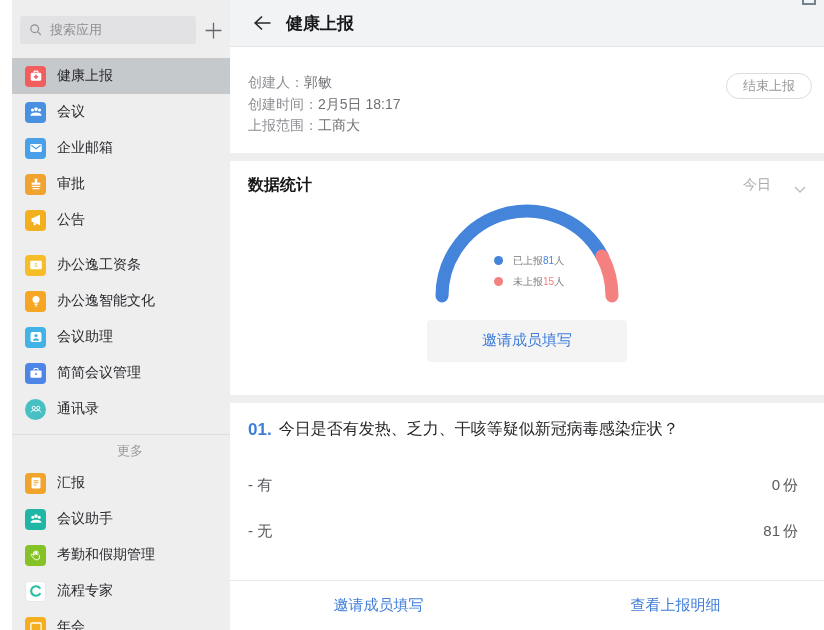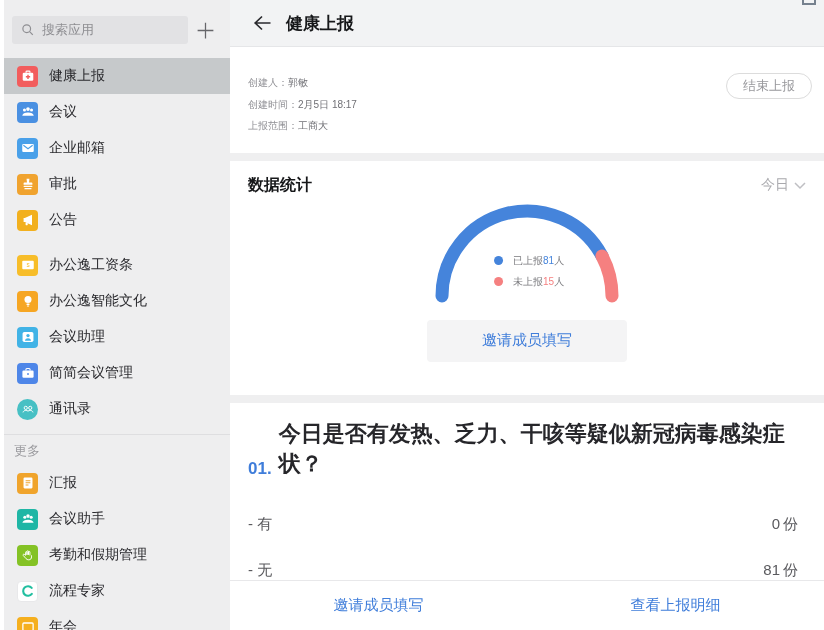--- a/index.html
+++ b/index.html
@@ -1,20 +1,20 @@
 <!DOCTYPE html>
 <html><head>
 <meta charset="utf-8">
 <style>
   * { margin:0; padding:0; box-sizing:border-box; }
   html,body { width:824px; height:630px; overflow:hidden; }
   body { font-family:"Liberation Sans","DejaVu Sans",sans-serif; background:#fff; position:relative; font-size:14px; color:#2a2a2e; }
 
   
-  .sidebar { position:absolute; left:4px; top:0; width:226px; height:630px; background:#EEEEEF; }
+  .sidebar { position:absolute; left:12px; top:0; width:226px; height:630px; background:#EEEEEF;text-align:center; }
   .search-row { display:flex; align-items:center; padding:16px 8px 8px 8px; }
   .search-box { width:178px; height:28px; background:#E2E2E4; border-radius:3px; display:flex; align-items:center; padding:0 8px; color:#8E8E92; font-size:13px; }
   .search-box svg { margin-right:6px; flex:none; }
   .plus-btn { width:34px; height:28px; display:flex; align-items:center; justify-content:center; cursor:pointer; }
   .nav { margin-top:6px; }
   .app-row { height:36px; display:flex; align-items:center; padding:0 0 0 13px; cursor:pointer; }
   .app-row.selected { background:#C6C9CB; }
   .app-label { margin-left:11px; font-size:14px; color:#2A2A2E; white-space:nowrap; }
   .appicon { width:21px; height:21px; border-radius:4px; display:flex; align-items:center; justify-content:center; flex:none; }
   .appicon.round { border-radius:50%; }
@@ -27,42 +27,42 @@
   .main { position:absolute; left:230px; top:0; width:594px; height:630px; background:#EFEFF0; }
   .mheader { height:47px; background:#F2F3F4; border-bottom:1px solid #E5E6E8; display:flex; align-items:center; padding:0 0 0 16px; }
   .back-btn { width:30px; height:30px; display:flex; align-items:center; justify-content:center; cursor:pointer; }
   .mtitle { font-size:17px; font-weight:bold; color:#17181A; margin-left:10px; }
   .win-ctl { position:absolute; left:572px; top:-8px; width:14px; height:13px; border:2px solid #76818E; background:transparent; }
 
   .card { background:#fff; padding:14px 12px 16px 18px; position:relative; }
   .card-title { font-size:18px; font-weight:bold; color:#2B2B2B; padding-top:10px; }
   .end-pill { position:absolute; right:12px; top:26px; height:26px; padding:0 16px; border:1px solid #DCDCDC; border-radius:14px; background:#fff; color:#98989C; font-size:13px; display:flex; align-items:center; cursor:pointer; }
   .meta { margin-top:11px; }
-  .meta-line { font-size:10px; line-height:21.5px; }
+  .meta-line { font-size:14px; line-height:21.5px; }
   .meta-line .lbl { color:#909095; }
   .meta-line .val { color:#707075; }
 
   .section-gap { height:8px; background:#EFEFF0; }
 
   .stats { background:#fff; padding:14px 18px 0 18px; height:234px; }
   .stats-head { display:flex; align-items:center; justify-content:space-between; }
   .stats-title { font-size:16px; font-weight:bold; color:#17181A; }
-  .date-filter { display:flex; align-items:center; color:#A9A9AD; font-size:14px; cursor:pointer; }
+  .date-filter { display:flex; align-items:flex-end; color:#A9A9AD; font-size:14px; cursor:pointer;gap:18px; }
   .date-filter svg { margin-left:5px; margin-top:2px; }
   .gauge-wrap { width:200px; margin:0 auto; position:relative; height:117px; }
   .gauge-wrap svg.gauge { display:block; }
   .legend { position:absolute; left:50%; transform:translateX(-47%); top:54px; }
   .legend-row { display:flex; align-items:center; font-size:10px; color:#7A7A7E; line-height:21px; white-space:nowrap; }
   .legend-dot { width:9px; height:9px; border-radius:50%; margin-right:10px; flex:none; }
   .view-btn { width:200px; height:42px; margin:7px auto 0 auto; background:#F4F4F5; border-radius:4px; color:#3F7DDA; font-size:15px; display:flex; align-items:center; justify-content:center; cursor:pointer; }
 
   .question { background:#fff; padding:16px 26px 0 18px; height:194px; }
   .q-line { display:flex; align-items:flex-end; }
   .q-num { color:#3F7DDA; font-weight:bold; font-size:17px; margin-right:7px; }
-  .q-text { color:#26262A; font-weight:bold; font-size:22px; }
+  .q-text { color:#26262A; font-weight:normal; font-size:16px; }
   .opt-row { display:flex; justify-content:space-between; align-items:center; font-size:15px; color:#5A5A5E; }
   .opt-row.first { margin-top:36px; }
   .opt-row.second { margin-top:27px; }
   .opt-count span { margin-left:3px; }
 
   .footer { position:absolute; left:0; bottom:0; width:594px; height:50px; background:#fff; border-top:1px solid #E8E8EA; display:flex; }
   .footer .half { width:50%; display:flex; align-items:center; justify-content:center; }
   .footer-link { color:#3F7DDA; font-size:15px; cursor:pointer; }
 </style>
 </head>

